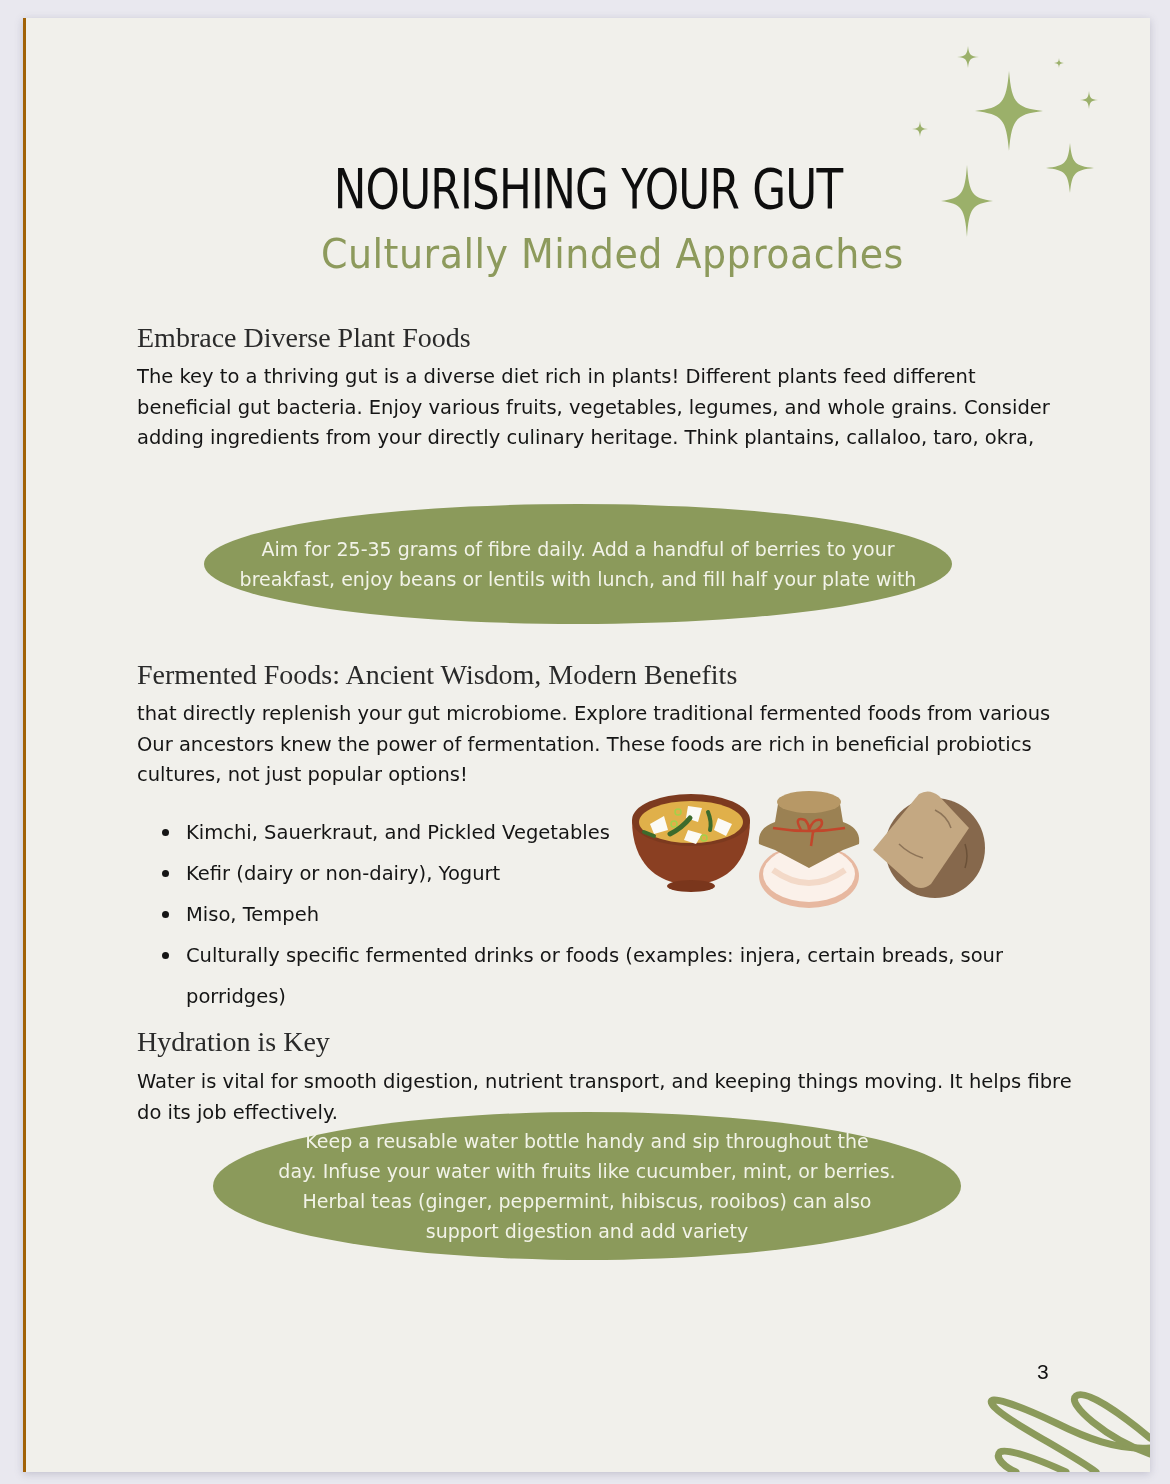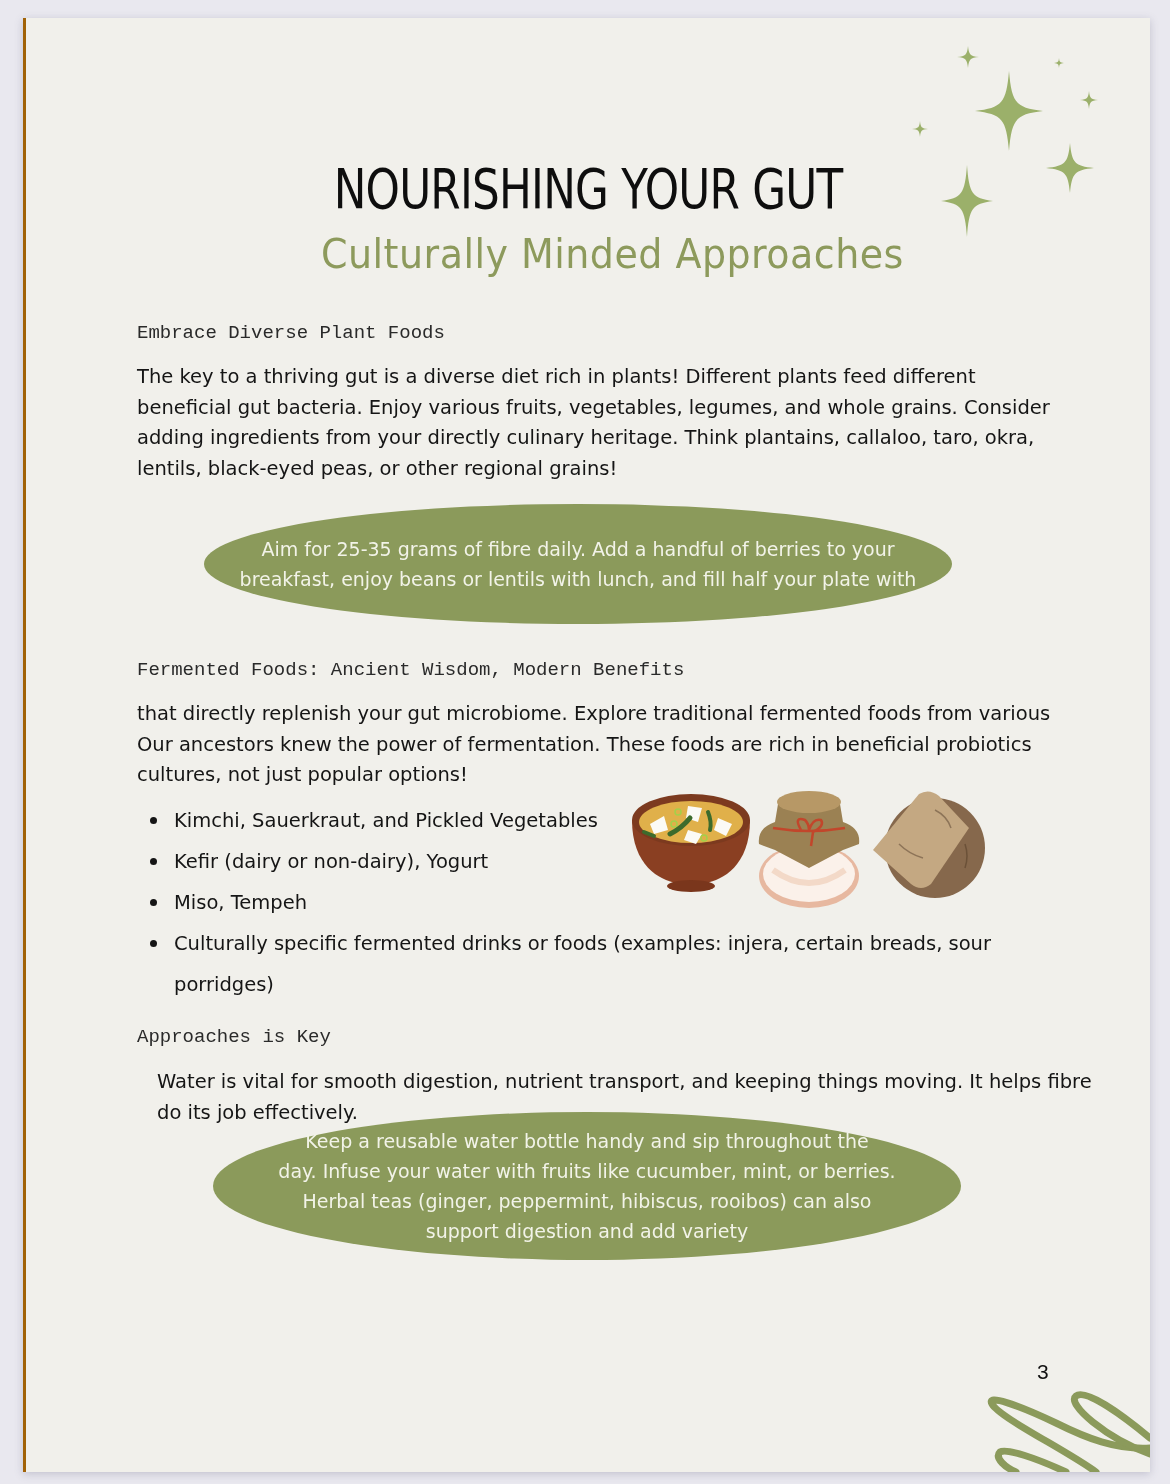--- a/index.html
+++ b/index.html
@@ -28,22 +28,22 @@
   }
   .subtitle {
     position:absolute; left:295px; top:213px;
     font-family:"DejaVu Sans", sans-serif;
     font-size:40px; color:#8d9a5c; letter-spacing:0.5px;
     white-space:nowrap;
     transform:scaleX(0.95); transform-origin:left;
   }
   .heading {
     position:absolute; left:111px;
-    font-family:Liberation Mono, monospace;
-    font-size:19px; color:#2a2a2a;
+    font-family:Liberation Serif, serif;
+    font-size:28px; color:#2a2a2a;
     white-space:nowrap;
   }
   .para {
     position:absolute; left:111px;
     font-family:"DejaVu Sans", sans-serif;
     font-size:19.5px; color:#151515;
     line-height:30.5px;
   }
   .para .ln { display:block; white-space:nowrap; }
   .pill {
@@ -52,21 +52,21 @@
     border-radius:50%;
     color:#f2f3e8;
     text-align:center;
     font-family:"DejaVu Sans", sans-serif;
     font-size:19px; line-height:30px;
     display:flex; flex-direction:column; justify-content:center; align-items:center;
   }
   .pill .ln { display:block; white-space:nowrap; }
   .bullets {
     position:absolute; left:120px; top:782px;
-    list-style:none; margin:0; padding:0;
+    list-style:none; margin:12px; padding:0;
     font-family:"DejaVu Sans", sans-serif;
     font-size:19.5px; color:#151515;
   }
   .bullets li { position:relative; padding-left:28px; height:41px; line-height:41px; white-space:nowrap; }
   .bullets li.tall { height:82px; }
   .bullets li::before {
     content:""; position:absolute; left:4px; top:17px;
     width:7px; height:7px; border-radius:50%; background:#151515;
   }
   .bullets li .ln { display:block; }
@@ -99,21 +99,20 @@
   </div>
 
   <div class="title">NOURISHING YOUR GUT</div>
   <div class="subtitle">Culturally Minded Approaches</div>
 
   <div class="heading" style="top:304px;">Embrace Diverse Plant Foods</div>
   <div class="para" style="top:344px;">
     <span class="ln">The key to a thriving gut is a diverse diet rich in plants! Different plants feed different</span>
     <span class="ln">beneficial gut bacteria. Enjoy various fruits, vegetables, legumes, and whole grains. Consider</span>
     <span class="ln">adding ingredients from your directly culinary heritage. Think plantains, callaloo, taro, okra,</span>
-    <span class="ln">lentils, black-eyed peas, or other regional grains!</span>
   </div>
   <div class="pill" style="left:178px;top:486px;width:748px;height:120px;">
     <span class="ln">Aim for 25-35 grams of fibre daily. Add a handful of berries to your</span>
     <span class="ln">breakfast, enjoy beans or lentils with lunch, and fill half your plate with</span>
   </div>
 
   <div class="heading" style="top:641px;">Fermented Foods: Ancient Wisdom, Modern Benefits</div>
   <div class="para" style="top:681px;">
     <span class="ln">that directly replenish your gut microbiome. Explore traditional fermented foods from various</span>
     <span class="ln">Our ancestors knew the power of fermentation. These foods are rich in beneficial probiotics</span>
@@ -167,22 +166,22 @@
   <div style="position:absolute;left:843px;top:770px;width:118px;height:110px;">
     <svg width="118" height="110" viewBox="0 0 118 110">
       <circle cx="66" cy="60" r="50" fill="#86684c"></circle>
       <path d="M4,62 L50,6 Q60,0 70,8 L100,40 L62,96 Q52,104 42,96 Z" fill="#c4a882"></path>
       <path d="M30,56 Q40,66 54,70" stroke="#8d7458" stroke-width="1.5" fill="none"></path>
       <path d="M66,22 Q78,28 82,40" stroke="#8d7458" stroke-width="1.5" fill="none"></path>
       <path d="M96,56 Q100,68 96,80" stroke="#6b5138" stroke-width="1.5" fill="none"></path>
     </svg>
   </div>
 
-  <div class="heading" style="top:1008px;">Approaches is Key</div>
-  <div class="para" style="top:1049px;margin-left:20px;">
+  <div class="heading" style="top:1008px;">Hydration is Key</div>
+  <div class="para" style="top:1049px;">
     <span class="ln">Water is vital for smooth digestion, nutrient transport, and keeping things moving. It helps fibre</span>
     <span class="ln">do its job effectively.</span>
   </div>
   <div class="pill" style="left:187px;top:1094px;width:748px;height:148px;">
     <span class="ln">Keep a reusable water bottle handy and sip throughout the</span>
     <span class="ln">day. Infuse your water with fruits like cucumber, mint, or berries.</span>
     <span class="ln">Herbal teas (ginger, peppermint, hibiscus, rooibos) can also</span>
     <span class="ln">support digestion and add variety</span>
   </div>
 

